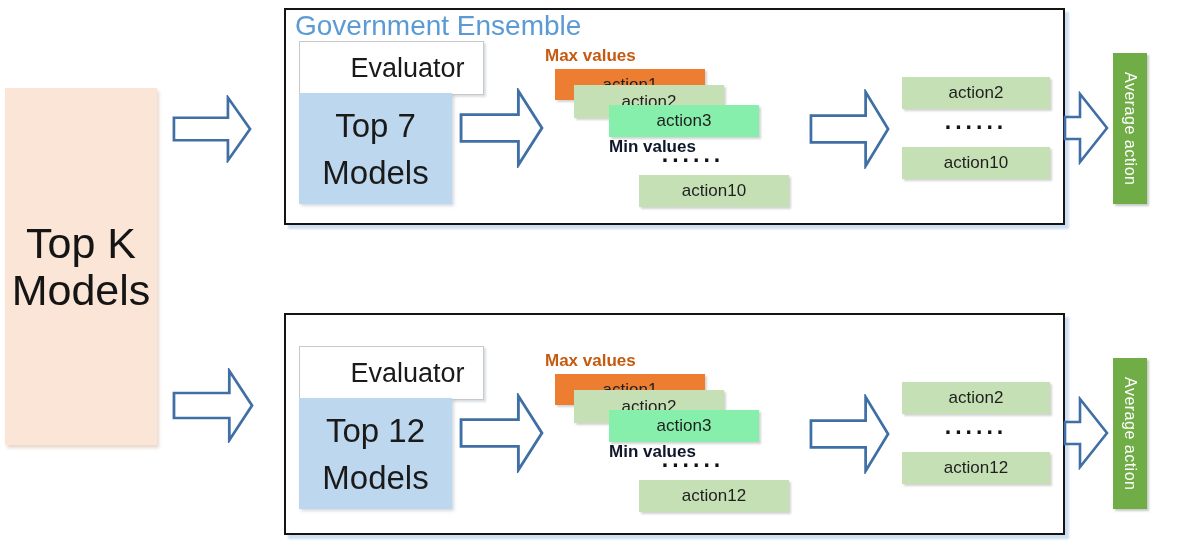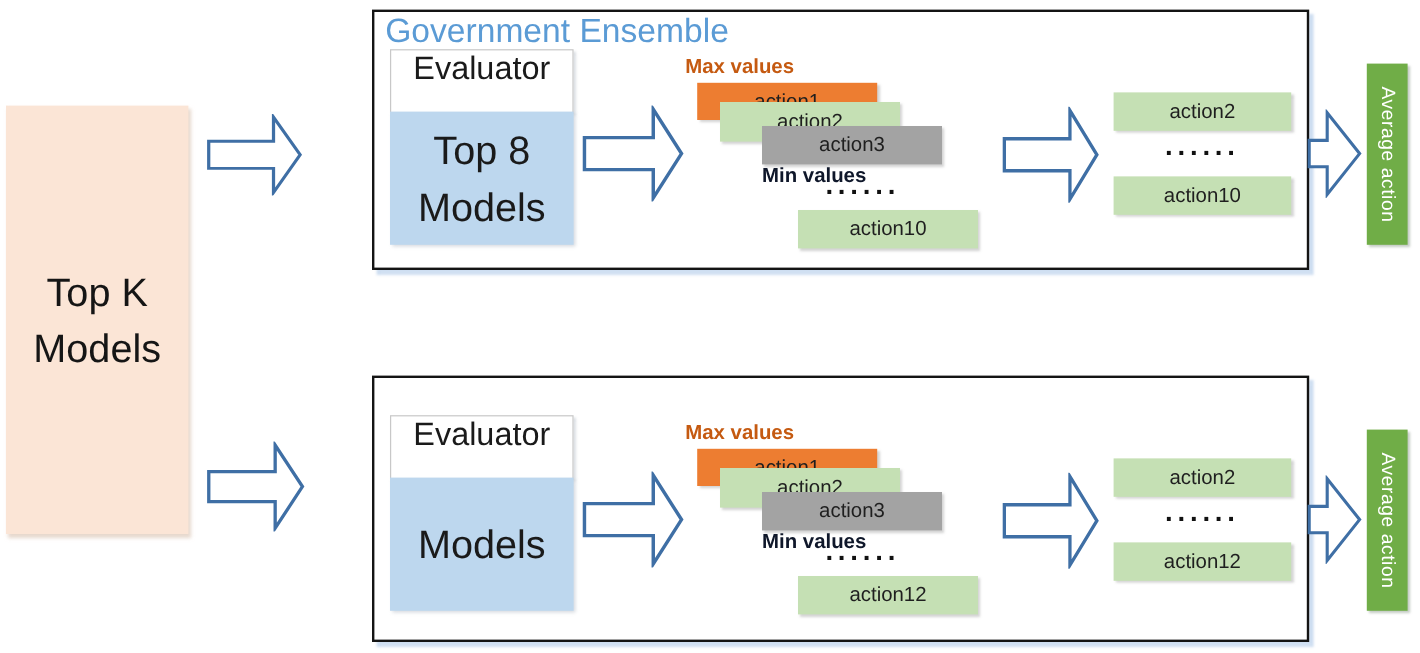--- a/index.html
+++ b/index.html
@@ -4,52 +4,51 @@
 <style>
   html,body{margin:0;padding:0;background:#fff;}
   .canvas{
     position:relative;width:1183px;height:544px;background:#ffffff;
     font-family:"Liberation Sans",sans-serif;color:#1a1a1a;overflow:hidden;
   }
   .abs{position:absolute;}
   .topk{
     left:5px;top:88px;width:152px;height:357px;background:#FBE5D6;
     display:flex;flex-direction:column;justify-content:center;align-items:center;
-    font-size:33px;line-height:47px;color:#151515;
+    font-size:43px;line-height:47px;color:#151515;
     box-shadow:2px 3px 3px rgba(214,190,172,.6);
   }
   .ensemble{
     left:284px;width:781px;box-sizing:border-box;background:#fff;
     border:2.5px solid #141414;
     box-shadow:4px 4px 2px rgba(197,216,238,.85);
-    margin-left:26px;
   }
   #gov{top:8px;height:217px;}
   #hh{top:313px;height:222px;}
   .ens-title{left:9px;top:0px;font-size:28px;color:#5B9BD5;white-space:nowrap;}
   .evaluator{
     left:13px;top:31px;width:151px;height:52px;background:#ffffff;
-    border:1px solid #c8c8c8;display:flex;justify-content:center;
-    font-size:27px;box-shadow:2px 2px 2px rgba(150,160,175,.35);
+    border:1px solid #c8c8c8;display:flex;align-items:center;justify-content:center;
+    font-size:27px;box-shadow:2px 2px 2px rgba(150,160,175,.35);padding-left:32px;
   }
   .models{
     left:13px;top:83px;width:153px;height:111px;background:#BDD7EE;
     display:flex;flex-direction:column;align-items:center;justify-content:center;
     font-size:33px;line-height:47px;box-shadow:2px 2px 3px rgba(150,160,175,.4);
   }
   .lab{width:150px;font-size:17px;font-weight:600;white-space:nowrap;}
   .maxlab{left:259px;top:36px;color:#C55A11;z-index:4;}
   .minlab{left:323px;top:127px;color:#0f172a;z-index:4;}
   .act{
     width:150px;height:31px;display:flex;align-items:center;justify-content:center;
     font-size:17px;color:#1f1f1f;box-shadow:2px 2px 2px rgba(130,130,130,.35);
   }
   .a1{left:269px;top:59px;background:#ED7D31;z-index:1;}
   .a2{left:288px;top:75px;background:#C5E0B4;z-index:2;height:33px;}
-  .a3{left:323px;top:95px;background:#a3a3a3;z-index:3;height:32px;}
+  .a3{left:323px;top:95px;background:#86efac;z-index:3;height:32px;}
   .alast{left:353px;top:165px;background:#C5E0B4;height:32px;}
   .dots{font-weight:800;letter-spacing:4px;font-size:23px;color:#111;white-space:nowrap;}
   .stack-dots{left:332px;top:133px;width:150px;text-align:center;z-index:4;line-height:23px;}
   .sel{left:616px;width:148px;background:#C5E0B4;height:32px;}
   .sel-top{top:67px;}
   .sel-last{top:137px;}
   .sel-dots{left:616px;top:98px;width:148px;text-align:center;line-height:26px;}
   .avg{
     left:827px;top:43px;width:34px;height:151px;background:#70AD47;color:#ffffff;
     display:flex;align-items:center;justify-content:center;
@@ -81,21 +80,21 @@
   </svg>
 
   <section id="gov" class="abs ensemble">
     <div class="abs ens-title">Government Ensemble</div>
 
     <div class="abs evaluator">
       <span>Evaluator</span>
     </div>
 
     <div class="abs models">
-      <div>Top 8</div>
+      <div>Top 7</div>
       <div>Models</div>
     </div>
 
     <svg class="abs arrow-a" viewBox="0 0 84 78" preserveAspectRatio="none">
       <polygon points="2,26 58,26 58,3 81,39 58,75 58,52 2,52" fill="#ffffff" stroke="#3F6FA5" stroke-width="2.8"></polygon>
     </svg>
 
     <div class="abs lab maxlab">Max values</div>
     <div class="abs act a1">
       <span>action1</span>
@@ -133,20 +132,21 @@
     </div>
   </section>
 
   <section id="hh" class="abs ensemble">
 
     <div class="abs evaluator">
       <span>Evaluator</span>
     </div>
 
     <div class="abs models">
+      <div>Top 12</div>
       <div>Models</div>
     </div>
 
     <svg class="abs arrow-a" viewBox="0 0 84 78" preserveAspectRatio="none">
       <polygon points="2,26 58,26 58,3 81,39 58,75 58,52 2,52" fill="#ffffff" stroke="#3F6FA5" stroke-width="2.8"></polygon>
     </svg>
 
     <div class="abs lab maxlab">Max values</div>
     <div class="abs act a1">
       <span>action1</span>

